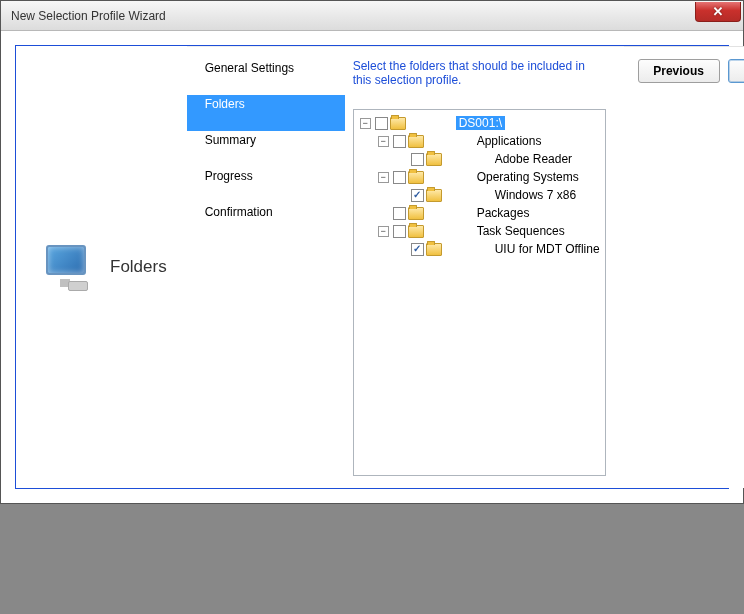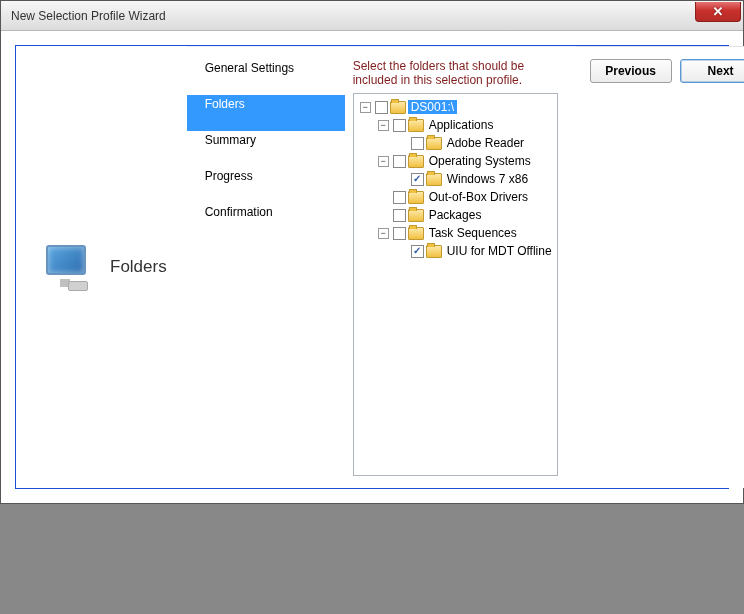--- a/index.html
+++ b/index.html
@@ -127,22 +127,22 @@
     background: #3399ff;
     color: #fff;
   }
   .content {
     flex: 1;
     padding: 12px 18px 12px 8px;
     display: flex;
     flex-direction: column;
   }
   .instruction {
-    margin-bottom: 6px;
-    color: #7f1d1d;
+    margin-bottom: 22px;
+    color: #1d4ed8;
   }
   .tree-box {
     flex: 1;
     border: 1px solid #aeb5bd;
     background: #fff;
     padding: 4px 2px;
     overflow: auto;
   }
   .tree ul {
     list-style: none;
@@ -212,20 +212,21 @@
     left: 0;
     width: 6px;
     height: 3px;
     background: #f0c040;
     border: 1px solid #c49a2e;
     border-bottom: none;
     border-radius: 1px 1px 0 0;
   }
   .node-label {
     padding: 0 3px;
+    margin-left: 48px;
   }
   .node-label.sel {
     background: #3399ff;
     color: #fff;
   }
   .button-bar {
     border-top: 1px solid #e2e2e2;
     padding: 12px 14px;
     display: flex;
     justify-content: center;
@@ -329,28 +330,20 @@
                               <span class="node-label">Windows 7 x86</span>
                             </div>
                           </li>
                         </ul>
                       </li>
                       <li>
                         <div class="node-row">
                           <span class="expander-spacer"></span>
                           <span class="chk"></span>
                           <span class="folder"></span>
-                          <span class="node-label">Out-of-Box Drivers</span>
-                        </div>
-                      </li>
-                      <li>
-                        <div class="node-row">
-                          <span class="expander-spacer"></span>
-                          <span class="chk"></span>
-                          <span class="folder"></span>
                           <span class="node-label">Packages</span>
                         </div>
                       </li>
                       <li>
                         <div class="node-row">
                           <span class="expander">−</span>
                           <span class="chk"></span>
                           <span class="folder"></span>
                           <span class="node-label">Task Sequences</span>
                         </div>

